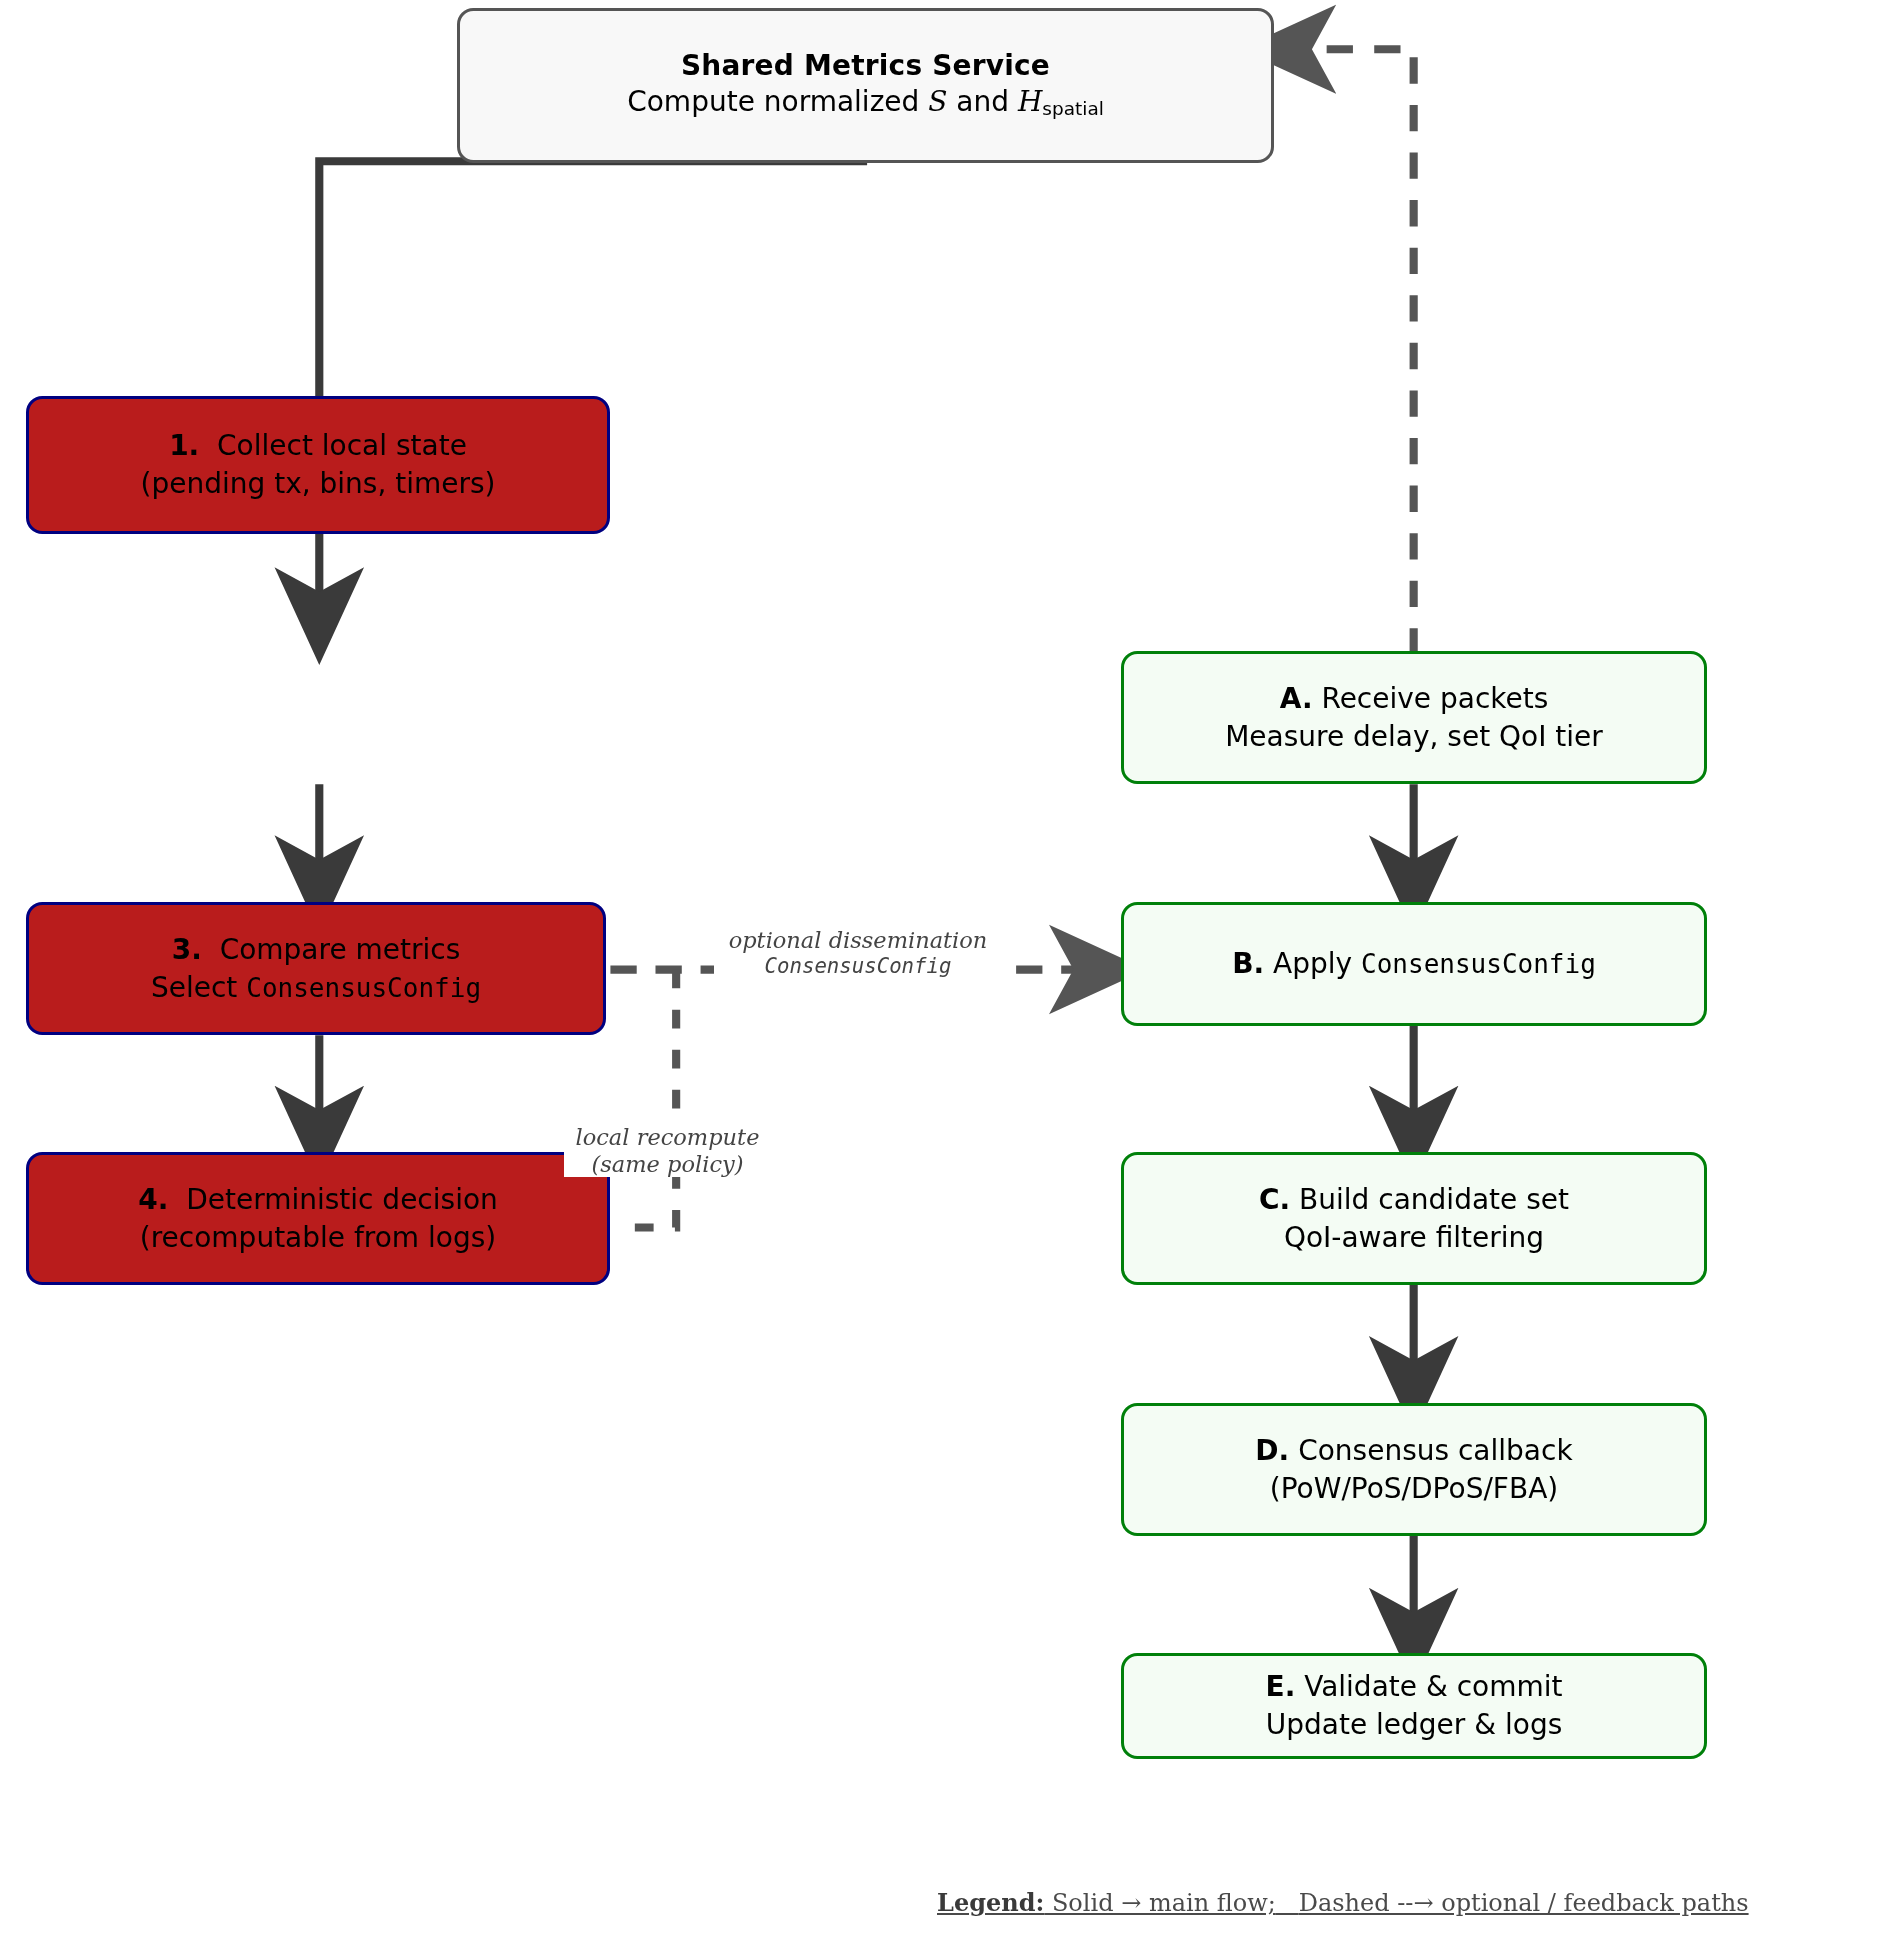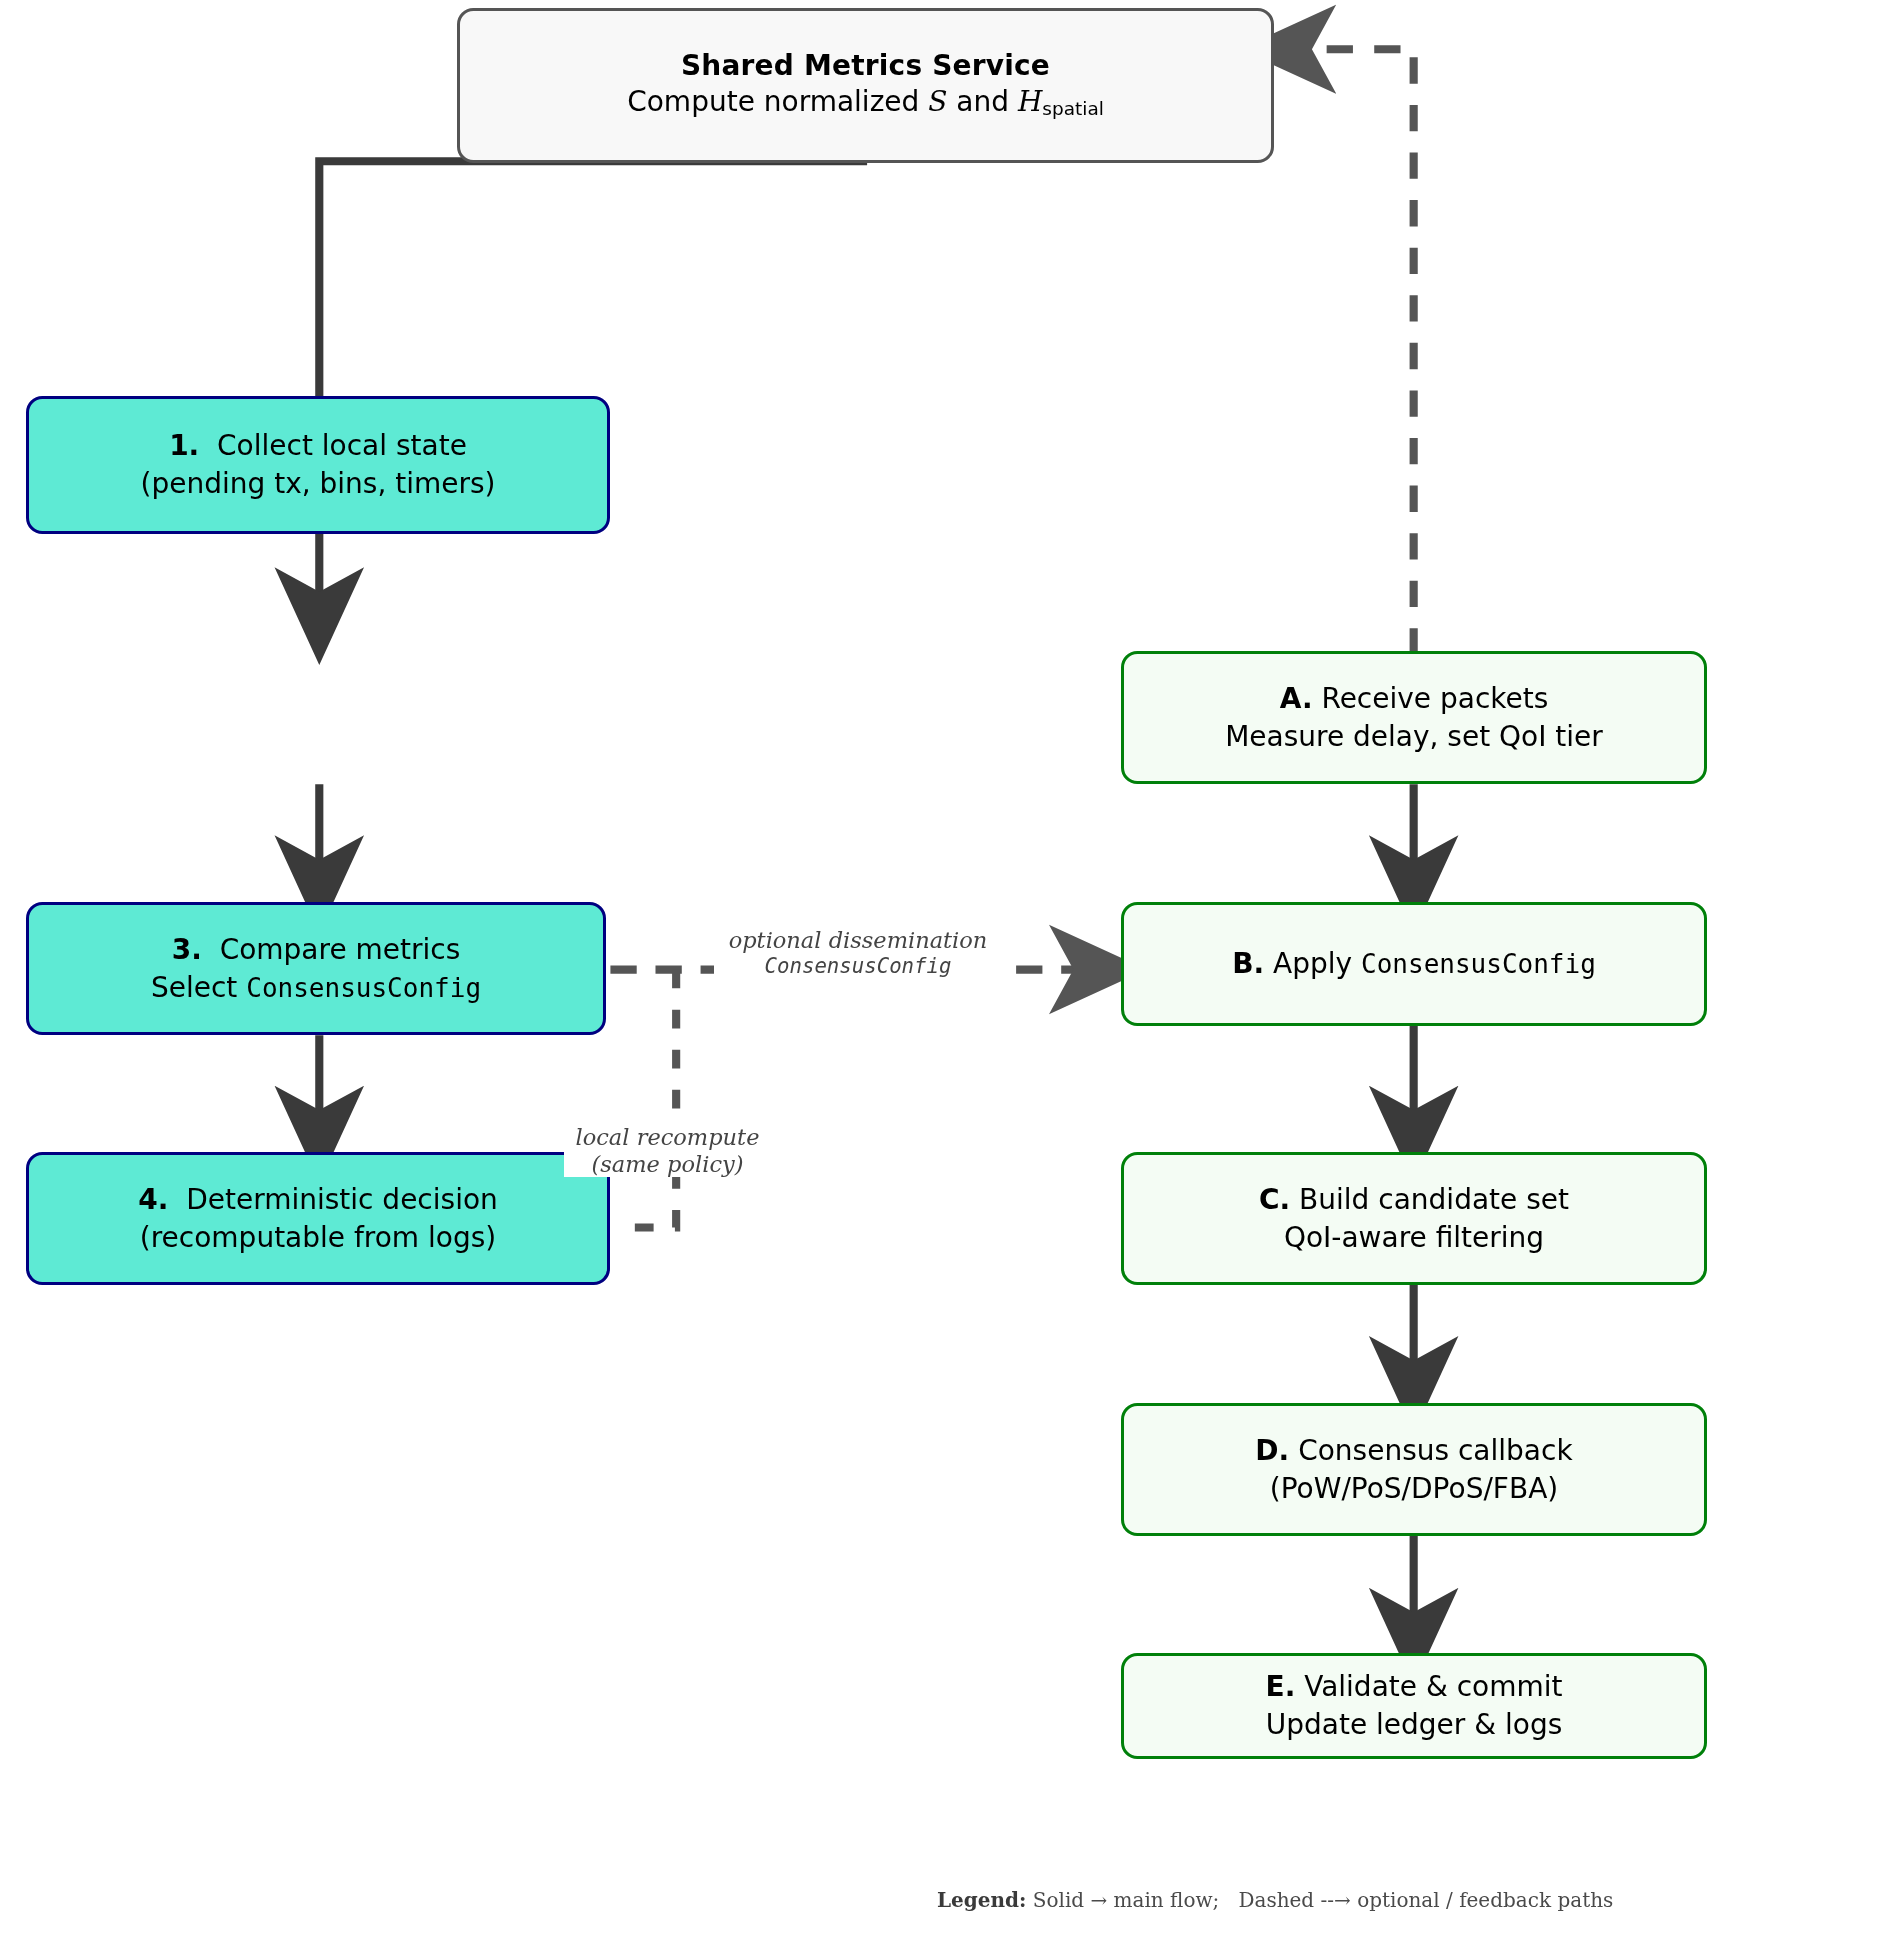--- a/index.html
+++ b/index.html
@@ -14,21 +14,21 @@
         text-align:center;border-radius:16.3px;}
   .node .line{display:block;white-space:nowrap;}
 
   
   .n-service{border:3.1px solid #555555;background:#f8f8f8;}
   .n-service .l1{font-weight:bold;font-size:28px;letter-spacing:0.2px;color:#000;
                  line-height:1.22;}
   .n-service .l2{font-size:28px;color:#000;line-height:1.30;}
 
   
-  .n-blue{border:3.8px solid #000080;background:#5eead4;}
+  .n-blue{border:3.8px solid #000080;background:#b91c1c;}
   .n-blue .line{font-size:28px;color:#000;line-height:1.34;}
 
   
   .n-green{border:3.8px solid #00800a;background:#f4fcf4;}
   .n-green .line{font-size:28px;color:#000;line-height:1.34;}
 
   b.lbl{font-weight:bold;}
   .mono{font-family:"DejaVu Sans Mono",monospace;font-size:26px;}
   .mathit{font-family:"DejaVu Serif",serif;font-style:italic;}
   .sub{font-size:0.66em;vertical-align:-0.22em;
@@ -36,21 +36,21 @@
 
   
   .edge-label{position:absolute;color:#444444;text-align:center;
               background:#ffffff;line-height:1.18;}
   .edge-label .t1{display:block;font-family:"DejaVu Serif",serif;
                   font-style:italic;font-size:22.5px;}
   .edge-label .t2{display:block;font-family:"DejaVu Sans Mono",monospace;
                   font-style:italic;font-size:20.7px;}
 
   .legend{position:absolute;color:#4a4a4a;
-          font-family:"DejaVu Serif",serif;font-size:20px;white-space:nowrap;}
+          font-family:"DejaVu Serif",serif;font-size:24px;white-space:nowrap;text-decoration:underline;}
   .legend b{font-weight:bold;color:#3a3a3a;}
 </style>
 </head>
 <body>
 
 <div id="canvas">
 
   <svg class="edges" viewBox="0 0 3038 3107">
     <defs>
       <marker id="arrowSolid" markerWidth="13" markerHeight="13" refX="6.5" refY="6" orient="auto" markerUnits="strokeWidth">

